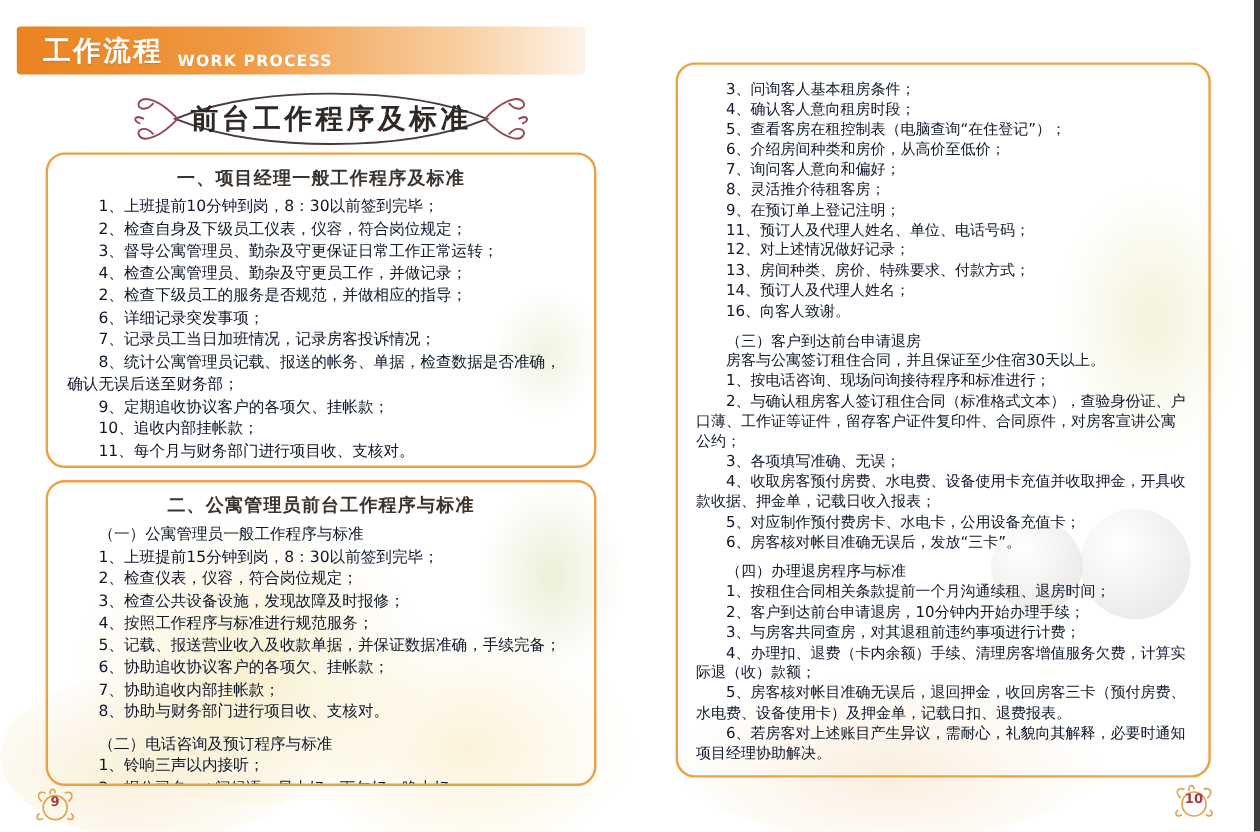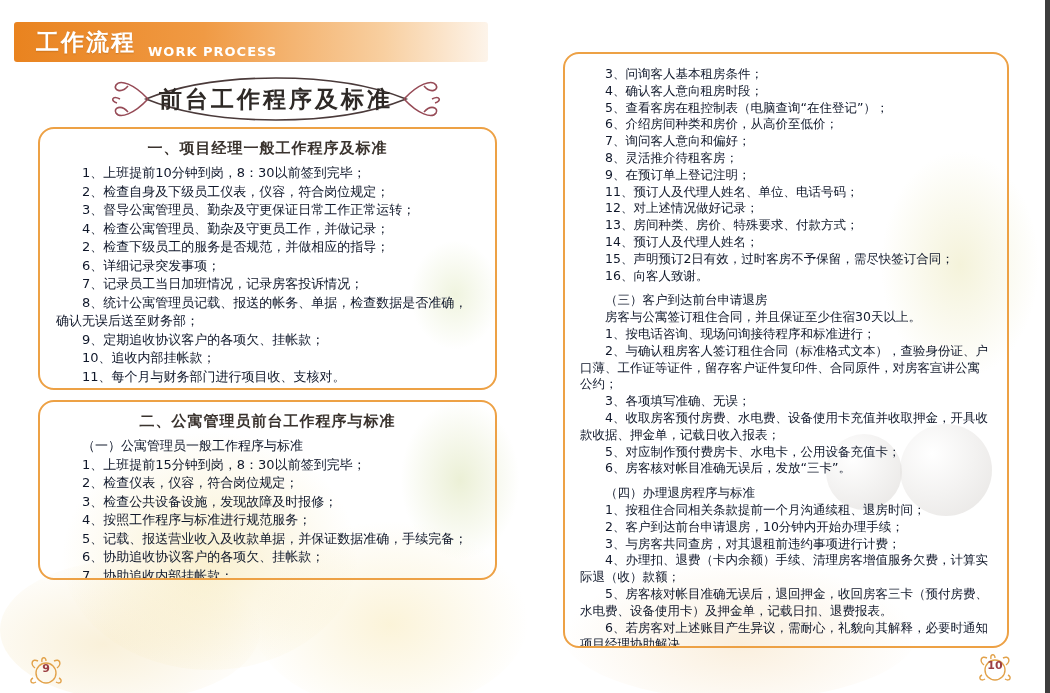--- a/index.html
+++ b/index.html
@@ -43,21 +43,21 @@
     position:absolute;left:0;top:0;width:100%;height:100%;
     display:flex;align-items:center;justify-content:center;
     font-size:23px;font-weight:bold;color:#2e2926;letter-spacing:3px;
   }
   
   .box{
     position:absolute;z-index:1;border:2px solid #eda145;border-radius:16px;
     box-sizing:border-box;background:transparent;overflow:hidden;
   }
   .box1{left:38px;top:127px;width:459px;height:263px;}
-  .box2{left:38px;top:400px;width:459px;height:180px;}
+  .box2{left:38px;top:400px;width:459px;height:255px;}
   .box3{left:563px;top:52px;width:446px;height:596px;}
   .box-heading{
     text-align:center;font-weight:bold;color:#3a332e;font-size:15px;
     letter-spacing:1px;margin:10px 0 6px;
   }
   .box .line{
     margin:0;padding:0 16px;text-indent:2em;
     font-size:13px;line-height:18.5px;color:#0f172a;
   }
   .box3 .line{font-size:12.5px;line-height:16.8px;padding:0 15px;}
@@ -155,21 +155,20 @@
       <p class="line">4、确认客人意向租房时段；</p>
       <p class="line">5、查看客房在租控制表（电脑查询“在住登记”）；</p>
       <p class="line">6、介绍房间种类和房价，从高价至低价；</p>
       <p class="line">7、询问客人意向和偏好；</p>
       <p class="line">8、灵活推介待租客房；</p>
       <p class="line">9、在预订单上登记注明；</p>
       <p class="line">11、预订人及代理人姓名、单位、电话号码；</p>
       <p class="line">12、对上述情况做好记录；</p>
       <p class="line">13、房间种类、房价、特殊要求、付款方式；</p>
       <p class="line">14、预订人及代理人姓名；</p>
-      <p class="line">15、声明预订2日有效，过时客房不予保留，需尽快签订合同；</p>
       <p class="line">16、向客人致谢。</p>
       <p class="line blank"></p>
       <p class="line">（三）客户到达前台申请退房</p>
       <p class="line">房客与公寓签订租住合同，并且保证至少住宿30天以上。</p>
       <p class="line">1、按电话咨询、现场问询接待程序和标准进行；</p>
       <p class="line">2、与确认租房客人签订租住合同（标准格式文本），查验身份证、户口薄、工作证等证件，留存客户证件复印件、合同原件，对房客宣讲公寓公约；</p>
       <p class="line">3、各项填写准确、无误；</p>
       <p class="line">4、收取房客预付房费、水电费、设备使用卡充值并收取押金，开具收款收据、押金单，记载日收入报表；</p>
       <p class="line">5、对应制作预付费房卡、水电卡，公用设备充值卡；</p>
       <p class="line">6、房客核对帐目准确无误后，发放“三卡”。</p>

